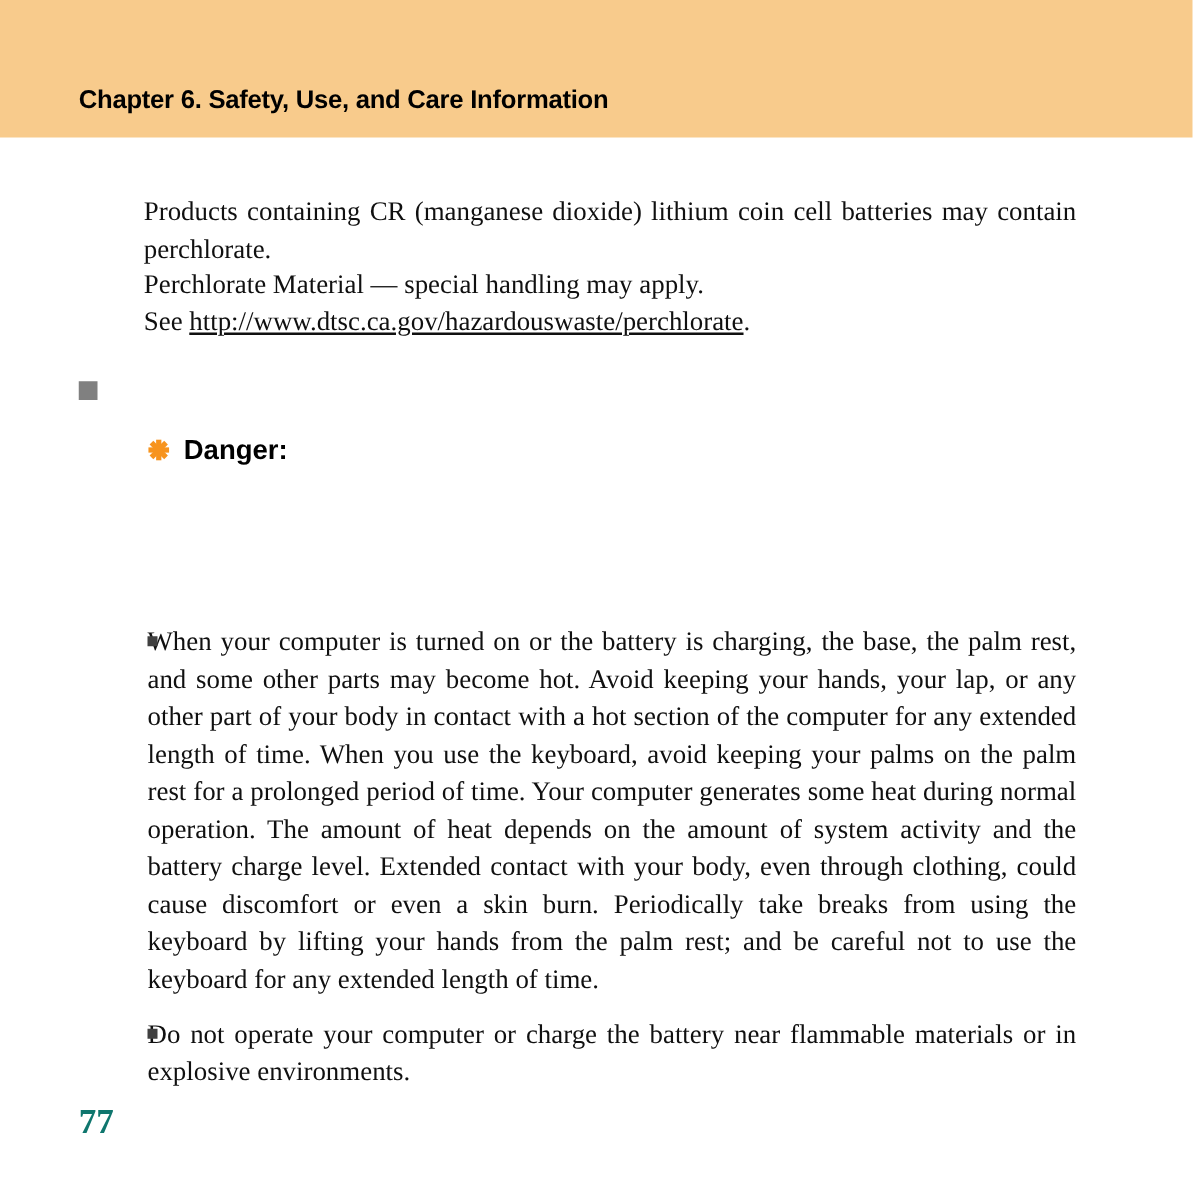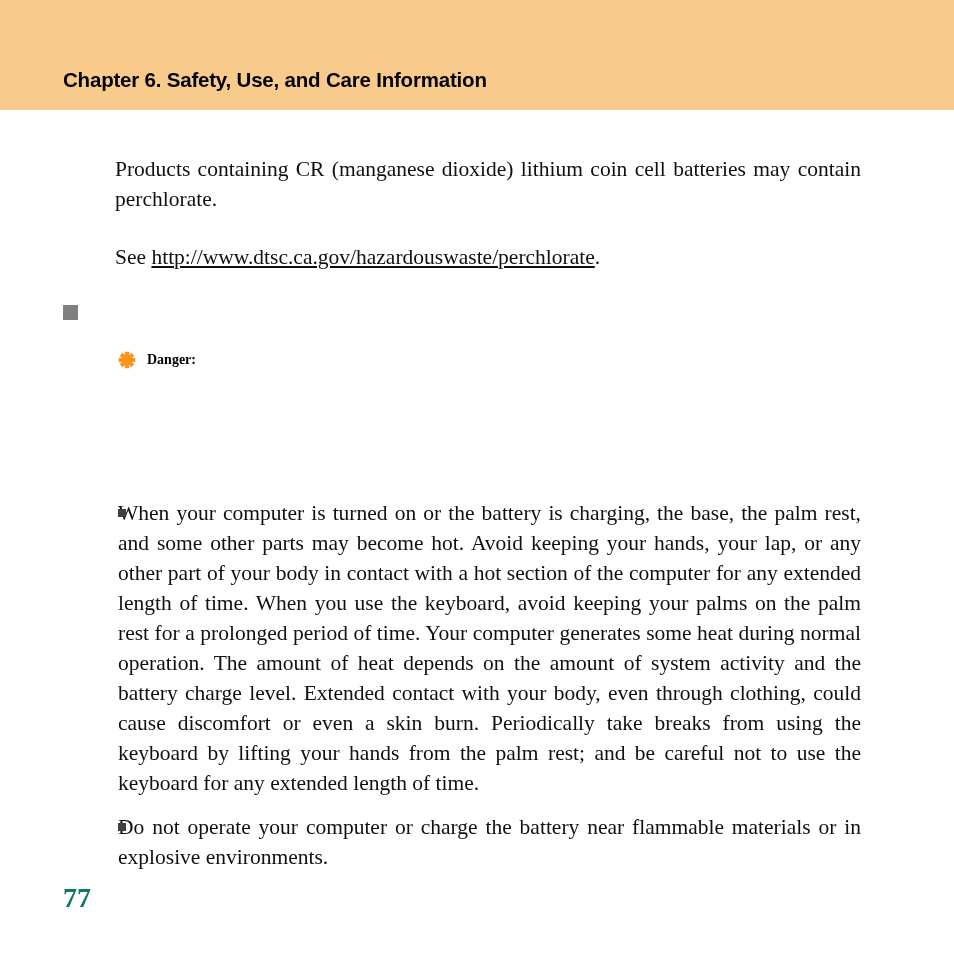--- a/index.html
+++ b/index.html
@@ -105,23 +105,23 @@
     height: 24px;
   }
   .danger-icon {
     width: 18px;
     height: 18px;
     flex: 0 0 auto;
     display: block;
   }
   .danger-text {
     margin-left: 11px;
-    font-family: Liberation Serif, serif;
-    font-weight: bold;
-    font-size: 14px;
+    font-family: Liberation Sans, sans-serif;
+    font-weight: bold;
+    font-size: 22px;
     color: #000000;
     white-space: nowrap;
   }
 
   
   .bullet-item {
     position: absolute;
     left: 118px;
     width: 743px;
   }
@@ -160,21 +160,21 @@
 
 <div class="header-band">
   <div class="header-title">Chapter 6. Safety, Use, and Care Information</div>
 </div>
 
 <div class="page-body">
 
   <p class="para p-intro">Products containing CR (manganese dioxide) lithium coin cell batteries may contain perchlorate.</p>
 
   <div class="para p-perchl nojustify">
-    <br>
+    <span>Perchlorate Material — special handling may apply.</span><br>
     <span>See </span><a class="url-link" href="#">http://www.dtsc.ca.gov/hazardouswaste/perchlorate</a><span>.</span>
   </div>
 
   <div class="section-heading">
     <span class="sq-bullet"></span>
   </div>
 
   <div class="danger-label">
     <svg class="danger-icon" viewBox="0 0 24 24">
       <g fill="#f7941e">

